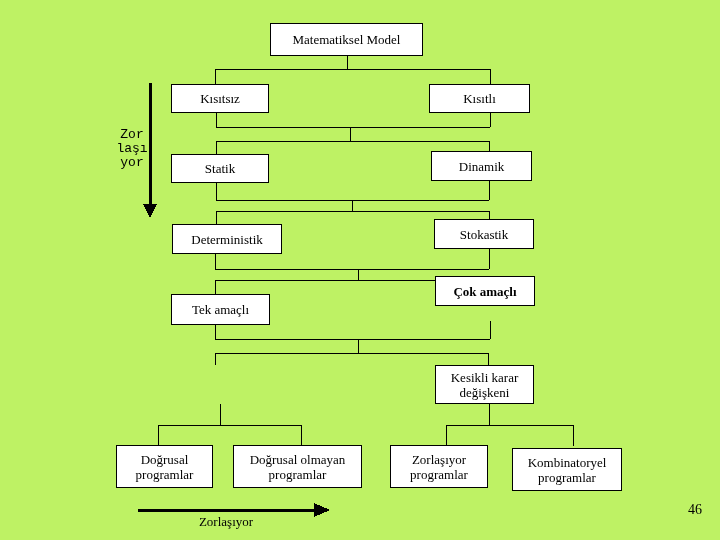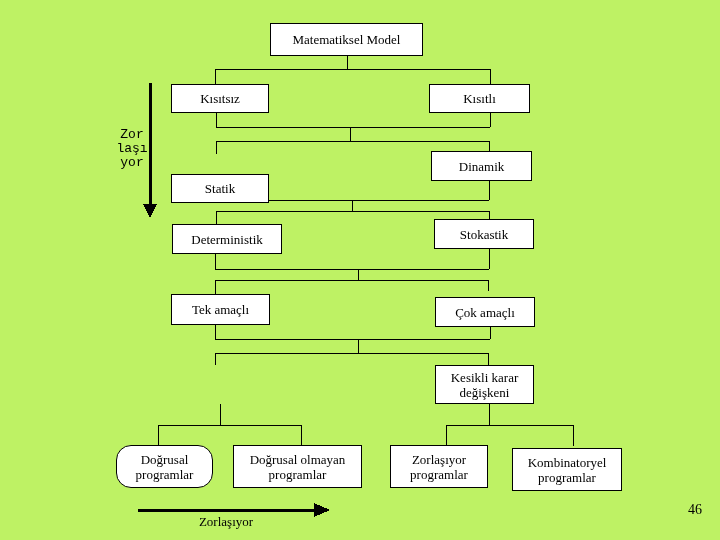--- a/index.html
+++ b/index.html
@@ -105,32 +105,32 @@
       <line x1="138" y1="510" x2="316" y2="510" stroke="#000000" stroke-width="3"></line>
       <polygon points="314,503 314,517 330,510" fill="#000000"></polygon>
     </g>
   </svg>
 
   <div class="node" style="left:270px; top:23px;  width:153px; height:33px;">Matematiksel Model</div>
 
   <div class="node" style="left:171px; top:84px;  width:98px;  height:29px;">Kısıtsız</div>
   <div class="node" style="left:429px; top:84px;  width:101px; height:29px;">Kısıtlı</div>
 
-  <div class="node" style="left:171px; top:154px; width:98px;  height:29px;margin-top:20px;">Statik</div>
+  <div class="node" style="left:171px; top:154px; width:98px;  height:29px;">Statik</div>
   <div class="node" style="left:172px; top:224px; width:110px; height:30px;">Deterministik</div>
 
   <div class="node" style="left:431px; top:151px; width:101px; height:30px;">Dinamik</div>
   <div class="node" style="left:434px; top:219px; width:100px; height:30px;">Stokastik</div>
 
   <div class="node" style="left:171px; top:294px; width:99px;  height:31px;">Tek amaçlı</div>
-  <div class="node" style="left:435px; top:297px; width:100px; height:30px;">Çok amaçlı</div>
+  <div class="node" style="left:435px; top:276px; width:100px; height:30px;font-weight:bold;">Çok amaçlı</div>
 
   <div class="node" style="left:435px; top:365px; width:99px;  height:39px;">Kesikli karar değişkeni</div>
 
-  <div class="node" style="left:116px; top:445px; width:97px;  height:43px;border-radius:15px;">Doğrusal programlar</div>
+  <div class="node" style="left:116px; top:445px; width:97px;  height:43px;">Doğrusal programlar</div>
   <div class="node" style="left:233px; top:445px; width:129px; height:43px;">Doğrusal olmayan programlar</div>
   <div class="node" style="left:390px; top:445px; width:98px;  height:43px;">Zorlaşıyor programlar</div>
   <div class="node" style="left:512px; top:448px; width:110px; height:43px;">Kombinatoryel programlar</div>
 
   <div class="label prewrap" style="left:116px; top:128px; width:32px;font-family:Liberation Mono, monospace;">Zor
 laşı
 yor</div>
 
   <div class="label" style="left:166px; top:515px; width:120px; text-align:center;">Zorlaşıyor</div>
 

